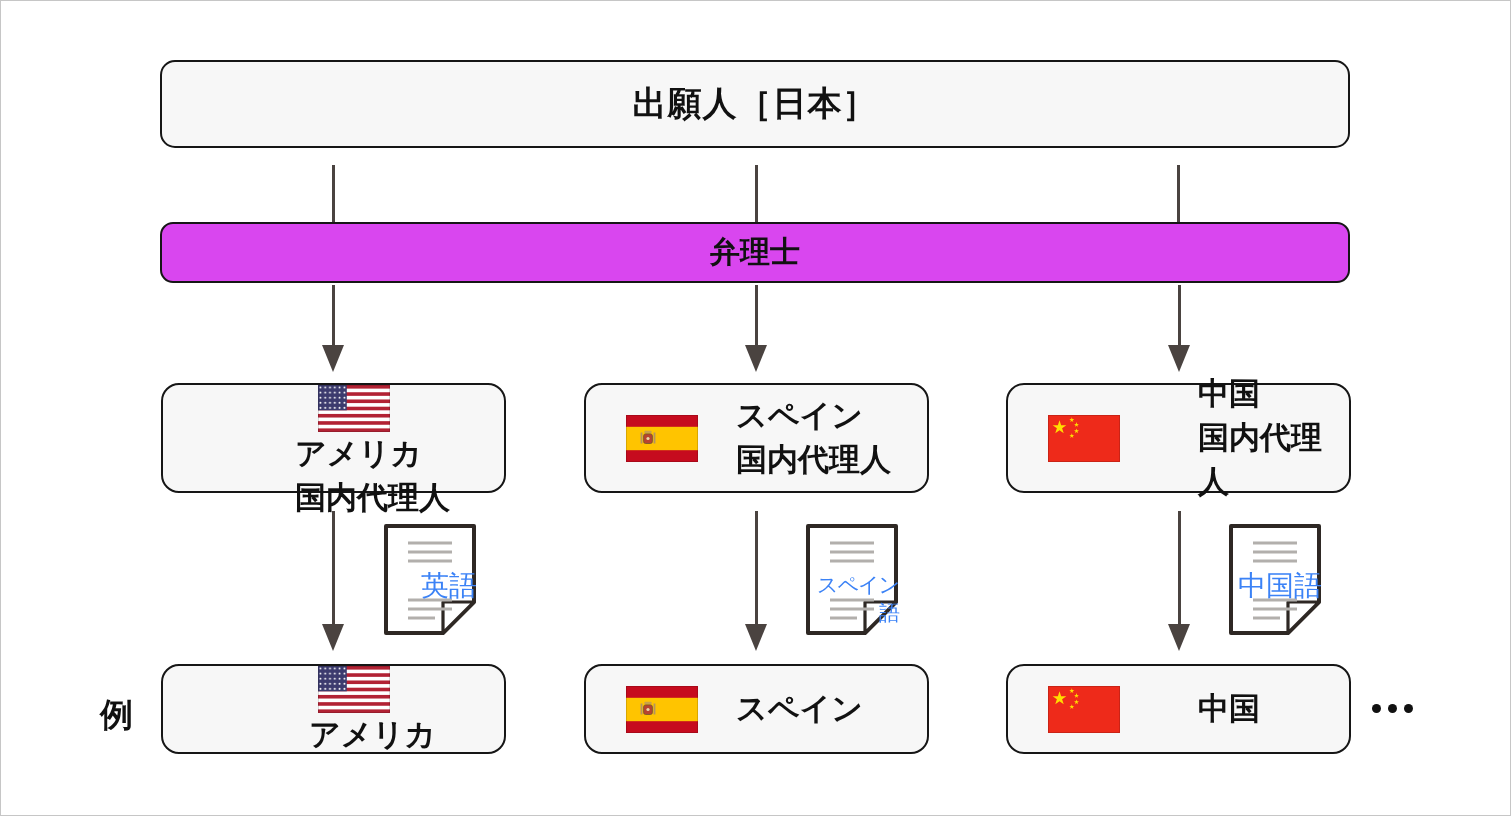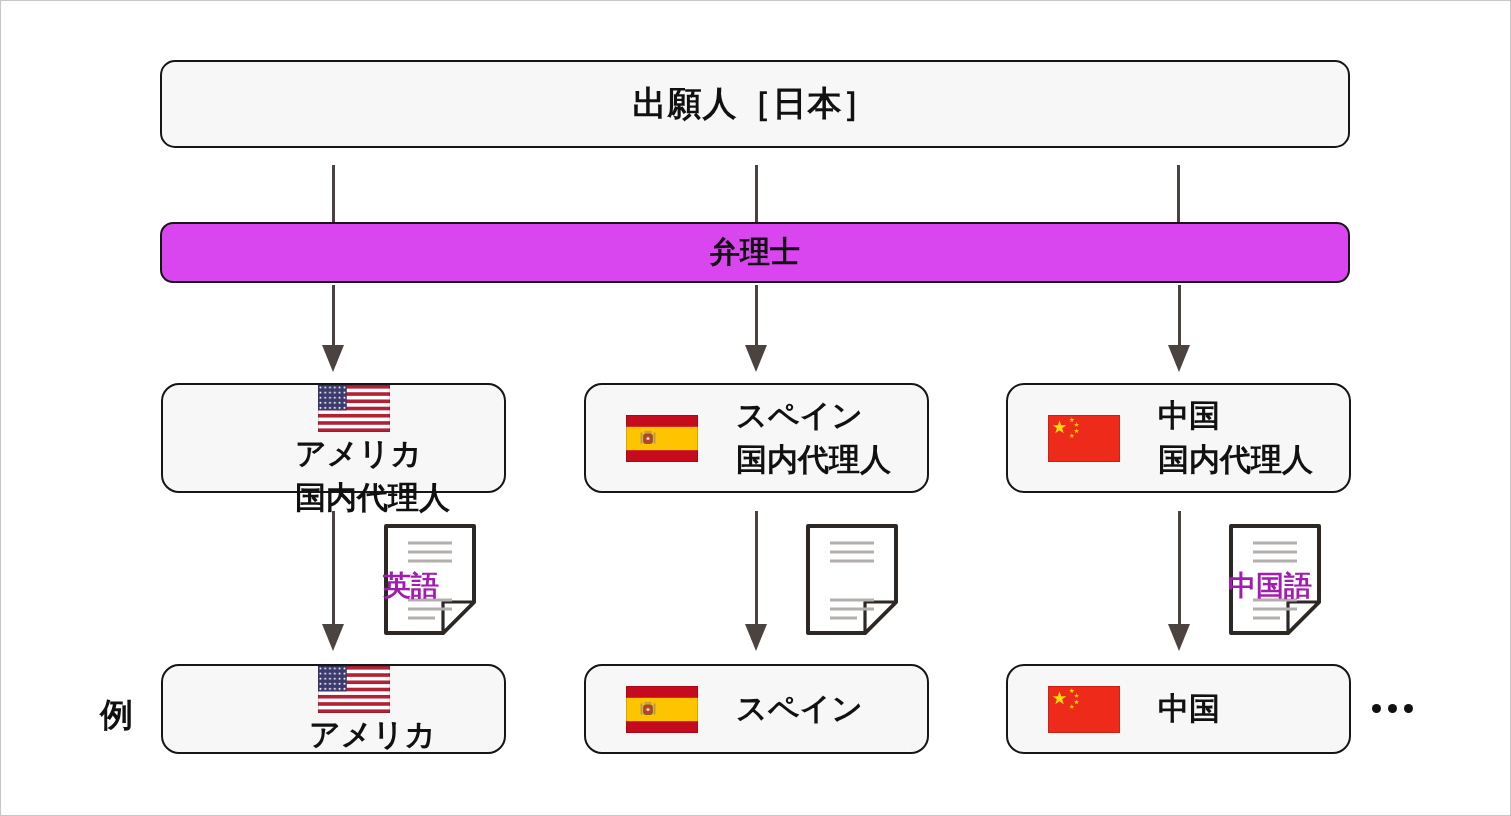--- a/index.html
+++ b/index.html
@@ -18,29 +18,29 @@
   .connector{position:absolute;top:165px;width:3px;height:57px;background:#4a4340;}
 
   .arrow{position:absolute;display:flex;flex-direction:column;align-items:center;width:22px;}
   .arrow .shaft{width:3px;background:#4a4340;}
   .arrow .head{width:0;height:0;border-left:11px solid transparent;border-right:11px solid transparent;border-top:27px solid #4a4340;}
   .arrow-a{top:285px;} .arrow-a .shaft{height:60px;}
   .arrow-b{top:511px;} .arrow-b .shaft{height:113px;}
 
   .agent-box{top:383px;width:345px;height:110px;border-radius:18px;display:flex;align-items:center;padding-left:40px;}
   .country-box{top:664px;width:345px;height:90px;border-radius:18px;display:flex;align-items:center;padding-left:40px;}
-  .col1{left:161px;flex-direction:column;} .col2{left:584px;} .col3{left:1006px;}
+  .col1{left:161px;flex-direction:column;} .col2{left:584px;} .col3{left:1006px;gap:40px;}
 
   .flag{width:72px;height:47px;flex:none;outline:1px solid rgba(0,0,0,0.15);outline-offset:-1px;}
   .box-label{margin-left:38px;font-size:31px;font-weight:600;line-height:44px;}
 
   .doc{position:absolute;top:523px;width:94px;height:114px;}
   .doc-1{left:383px;} .doc-2{left:805px;} .doc-3{left:1228px;}
   .doc svg{position:absolute;inset:0;}
-  .doc-label{position:absolute;left:0;right:0;top:44px;text-align:left;font-size:28px;font-weight:700;color:#a21caf;}
+  .doc-label{position:absolute;left:0;right:0;top:44px;text-align:right;font-size:28px;font-weight:400;color:#3b82f6;}
   .doc-label.small{top:48px;font-size:21px;letter-spacing:-1px;}
 
   .example{position:absolute;left:100px;top:693px;font-size:33px;font-weight:700;}
   .ellipsis{position:absolute;left:1372px;top:704px;display:flex;gap:7px;}
   .dot{width:9px;height:9px;border-radius:50%;background:#111111;}
   .defs{position:absolute;width:0;height:0;}
 </style>
 </head>
 <body>
 
@@ -168,20 +168,21 @@
     <path d="M91,79 L60,79 L60,110 Z" fill="#ffffff" stroke="#2e2824" stroke-width="3.2" stroke-linejoin="round"></path>
     <g stroke="#b2afac" stroke-width="3">
       <line x1="25" y1="20" x2="69" y2="20"></line>
         <line x1="25" y1="29" x2="69" y2="29"></line>
         <line x1="25" y1="38" x2="69" y2="38"></line>
       <line x1="25" y1="77" x2="69" y2="77"></line>
         <line x1="25" y1="86" x2="69" y2="86"></line>
         <line x1="25" y1="95" x2="52" y2="95"></line>
     </g>
   </svg>
+  <span class="doc-label small">スペイン語</span>
 </div>
 
 <div class="doc doc-3">
   <svg viewBox="0 0 94 114">
     <path d="M3,3 H91 V79 L60,110 H3 Z" fill="#ffffff" stroke="#2e2824" stroke-width="4" stroke-linejoin="round"></path>
     <path d="M91,79 L60,79 L60,110 Z" fill="#ffffff" stroke="#2e2824" stroke-width="3.2" stroke-linejoin="round"></path>
     <g stroke="#b2afac" stroke-width="3">
       <line x1="25" y1="20" x2="69" y2="20"></line>
         <line x1="25" y1="29" x2="69" y2="29"></line>
         <line x1="25" y1="38" x2="69" y2="38"></line>

